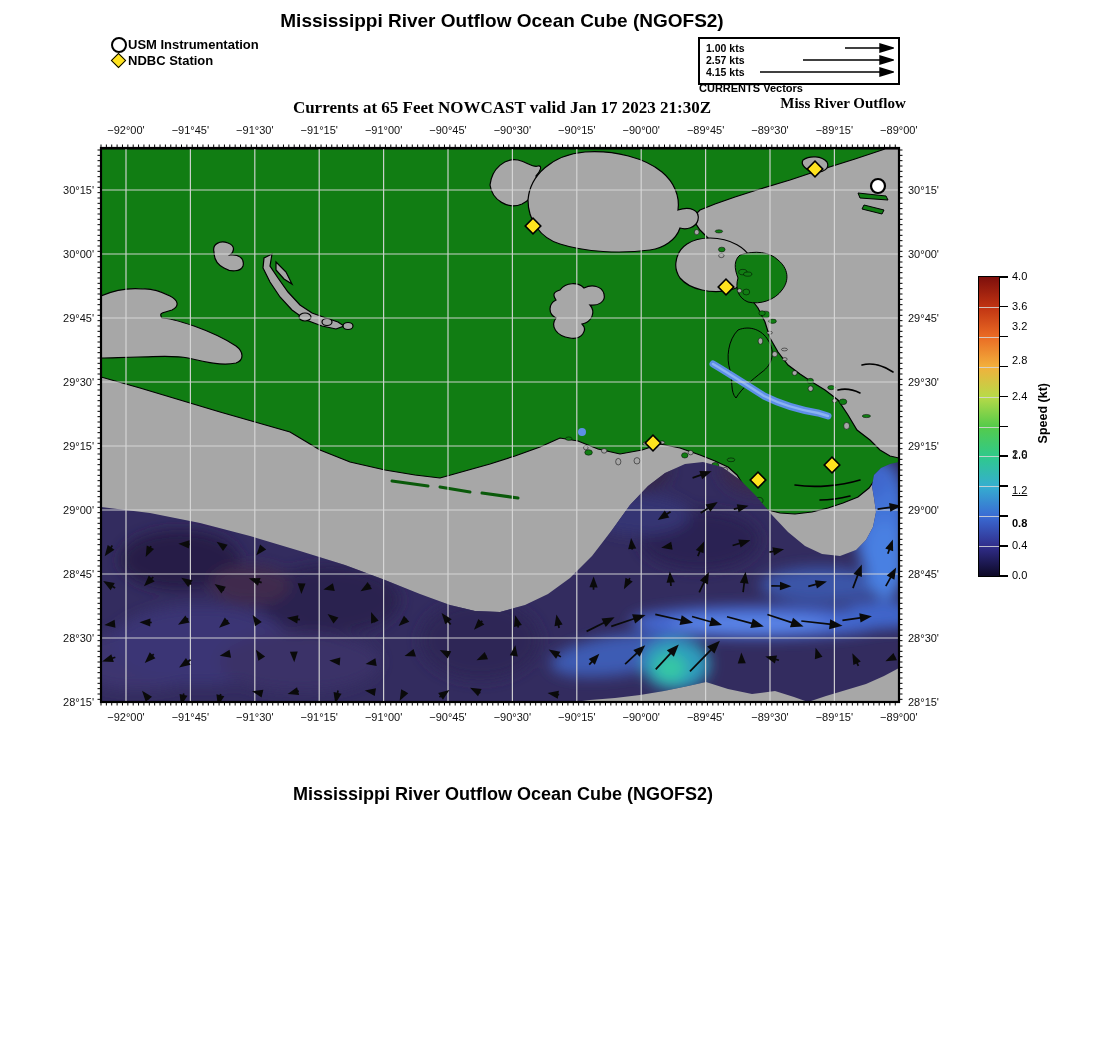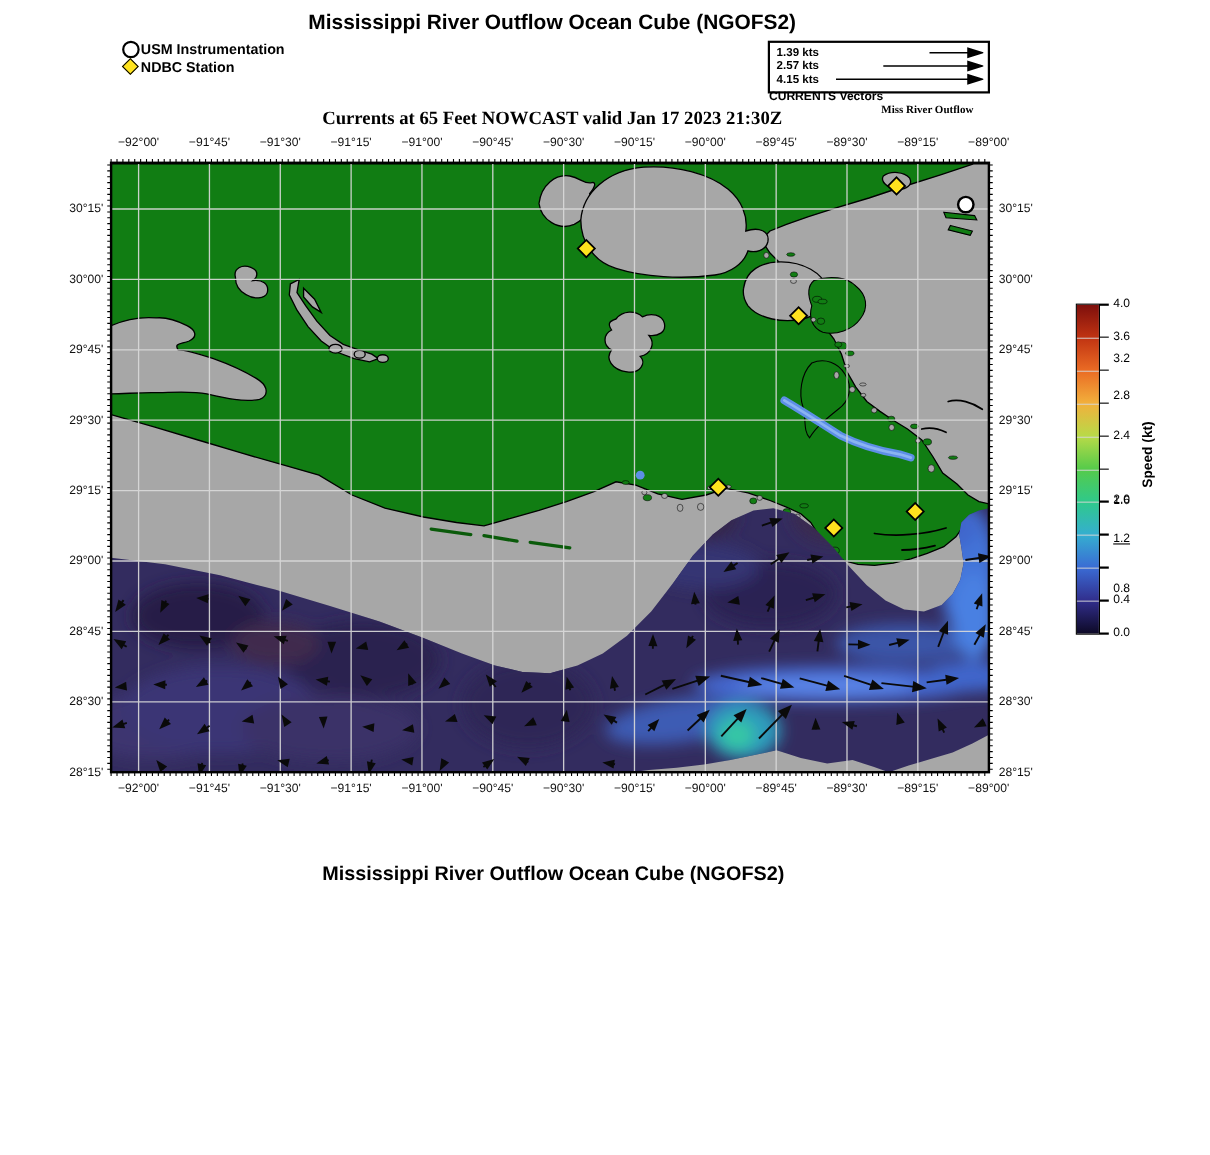--- a/index.html
+++ b/index.html
@@ -4,21 +4,21 @@
 <style>
   html,body{margin:0;padding:0;background:#ffffff;}
   #page{position:relative;width:1100px;height:1050px;background:#ffffff;overflow:hidden;
         font-family:"Liberation Sans", sans-serif;color:#000;}
   .abs{position:absolute;}
   .ctr{text-align:center;}
   #main-title{left:52px;top:10px;width:900px;font-size:19px;font-weight:bold;}
   #footer-title{left:53px;top:784px;width:900px;font-size:18px;font-weight:bold;}
   #subtitle{left:102px;top:98px;width:800px;font-size:17px;font-weight:bold;
             font-family:"Liberation Serif", serif;}
-  #region-label{left:763px;top:95px;width:160px;font-size:10px;font-weight:bold;
+  #region-label{left:763px;top:95px;width:160px;font-size:15px;font-weight:bold;
             font-family:"Liberation Serif", serif;}
   #vector-caption{left:699px;top:82px;font-size:11px;font-weight:bold;}
   .legend-label{font-size:13px;font-weight:bold;}
   #vector-box{left:698px;top:37px;width:198px;height:44px;border:2.5px solid #000;background:#fff;}
   .vl-label{position:absolute;left:6px;font-size:10.5px;font-weight:bold;line-height:12px;}
   .tick-label{position:absolute;font-size:11px;color:#111;white-space:nowrap;}
   #colorbar{left:978px;top:276px;width:20px;height:299px;border:1.5px solid #000;}
   .cb-inner{position:absolute;left:0;width:20px;height:1px;background:rgba(215,215,215,.85);}
   .cb-stub{position:absolute;left:1000px;width:8px;height:1.5px;background:#000;}
   .cb-lab{position:absolute;left:1012px;font-size:11px;}
@@ -35,21 +35,21 @@
 <div id="page">
 
   <div id="main-title" class="abs ctr">Mississippi River Outflow Ocean Cube (NGOFS2)</div>
 
   <span class="sym-circle"></span>
   <div class="abs legend-label" style="left:128px;top:37px;">USM Instrumentation</div>
   <span class="sym-diamond"></span>
   <div class="abs legend-label" style="left:128px;top:53px;">NDBC Station</div>
 
   <div id="vector-box" class="abs">
-    <span class="vl-label" style="top:3px;">1.39 kts</span>
+    <span class="vl-label" style="top:3px;">1.00 kts</span>
     <span class="vl-label" style="top:15px;">2.57 kts</span>
     <span class="vl-label" style="top:27px;">4.15 kts</span>
     <svg width="194" height="40" style="position:absolute;left:0;top:0;">
       <g stroke="#000" stroke-width="1.4" fill="#000">
         <line x1="145" y1="9" x2="181" y2="9"></line>
           <polygon points="193,9 180,5 180,13"></polygon>
         <line x1="103" y1="21" x2="181" y2="21"></line>
           <polygon points="193,21 180,17 180,25"></polygon>
         <line x1="60" y1="33" x2="181" y2="33"></line>
           <polygon points="193,33 180,29 180,37"></polygon>
@@ -970,21 +970,21 @@
       <div class="cb-inner" style="top: 89.7px;"></div>
       <div class="cb-inner" style="top: 59.8px;"></div>
       <div class="cb-inner" style="top: 29.9px;"></div>
     </div>
   <div id="cb-extras">
       <div class="cb-stub abs" style="top: 575px;"></div>
       <div class="cb-lab abs" style="top: 569px;">0.0</div>
       <div class="cb-stub abs" style="top: 545.1px;"></div>
       <div class="cb-lab abs" style="top: 539.1px;">0.4</div>
       <div class="cb-stub abs" style="top: 515.2px;"></div>
-      <div class="cb-lab abs" style="top: 529px;">0.8</div>
+      <div class="cb-lab abs" style="top: 517px; font-weight: bold;">0.8</div>
       <div class="cb-stub abs" style="top: 485.3px;"></div>
       <div class="cb-lab abs" style="top: 484px; text-decoration: underline;">1.2</div>
       <div class="cb-stub abs" style="top: 455.4px;"></div>
       <div class="cb-lab abs" style="top: 449.4px;">1.6</div>
       <div class="cb-stub abs" style="top: 425.5px;"></div>
       <div class="cb-lab abs" style="top: 419.5px; margin-top: 28px;">2.0</div>
       <div class="cb-stub abs" style="top: 395.6px;"></div>
       <div class="cb-lab abs" style="top: 389.6px;">2.4</div>
       <div class="cb-stub abs" style="top: 365.7px;"></div>
       <div class="cb-lab abs" style="top: 354px;">2.8</div>

